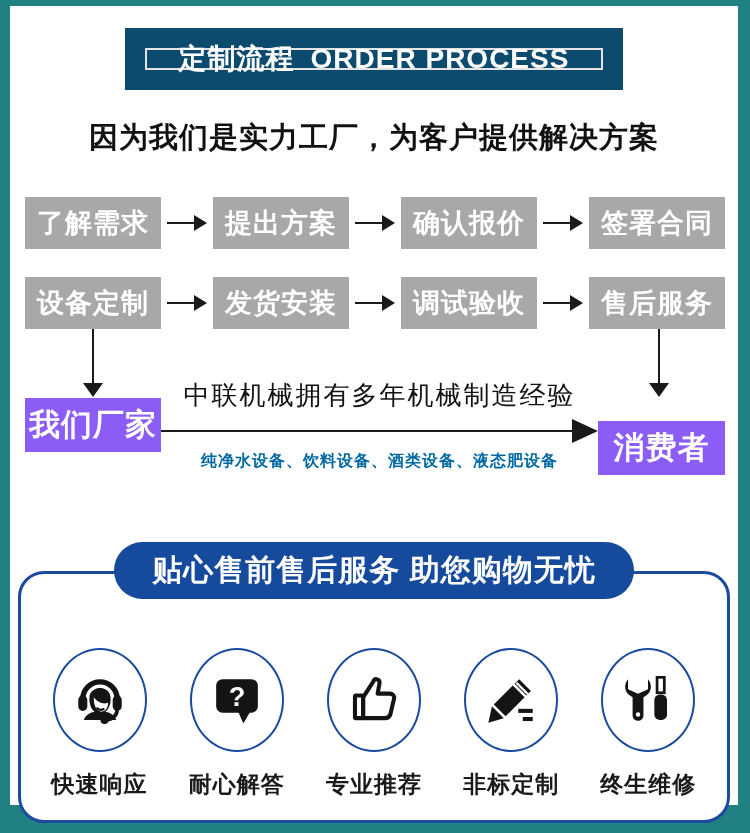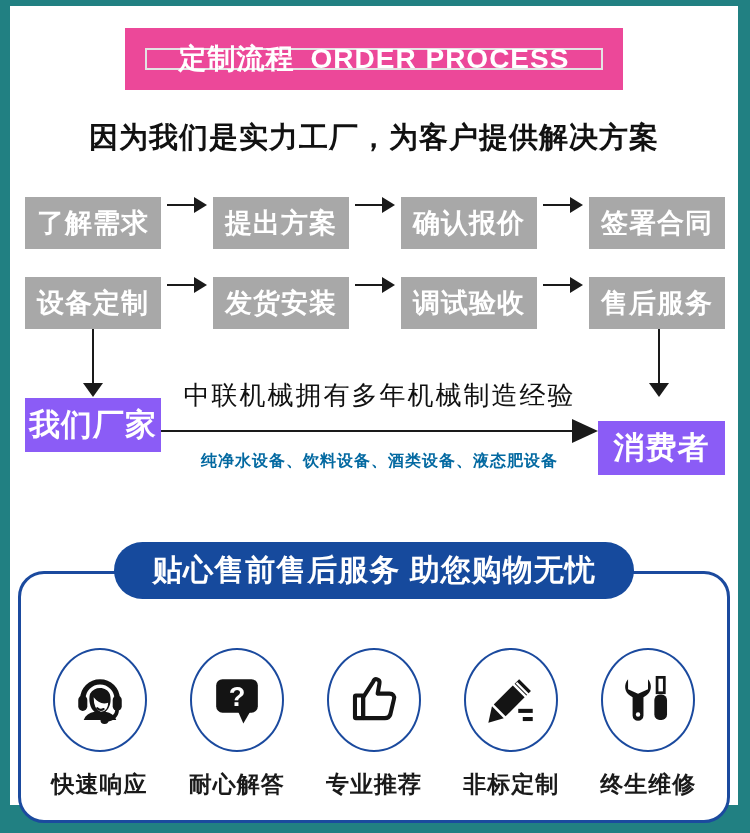--- a/index.html
+++ b/index.html
@@ -15,21 +15,21 @@
     position: absolute;
     left: 10px; top: 6px;
     width: 728px; height: 799px;
     background: #ffffff;
   }
 
   
   .banner-wrap { display: flex; justify-content: center; margin-top: 22px; }
   .banner {
     width: 498px; height: 62px;
-    background: #ec4899;
+    background: #0c4a6e;
     padding: 20px;
   }
   .banner-inner {
     width: 100%; height: 100%;
     border: 2px solid #e3e3e3;
     display: flex; align-items: center; justify-content: center;
     gap: 16px;
   }
   .banner-inner span {
     color: #ffffff; font-weight: bold; font-size: 28px; letter-spacing: 1px;
@@ -39,21 +39,21 @@
   
   .slogan {
     margin-top: 28px;
     text-align: center;
     font-size: 29px; font-weight: bold; color: #111111;
     letter-spacing: 1px;
   }
 
   
   .flow { margin: 39px 13px 0 15px; }
-  .flow-row { display: flex; align-items: flex-start; height: 52px; }
+  .flow-row { display: flex; align-items: center; height: 52px; }
   .flow-row + .flow-row { margin-top: 28px; }
   .flow-box {
     width: 136px; height: 52px;
     background: #a8a8a8;
     color: #ffffff; font-size: 27px; font-weight: bold;
     display: flex; align-items: center; justify-content: center;
     letter-spacing: 1px; flex: none;
   }
   .h-conn { flex: 1; display: flex; align-items: center; padding: 0 6px; }
   .h-conn .line { flex: 1; height: 2px; background: #1a1a1a; }

